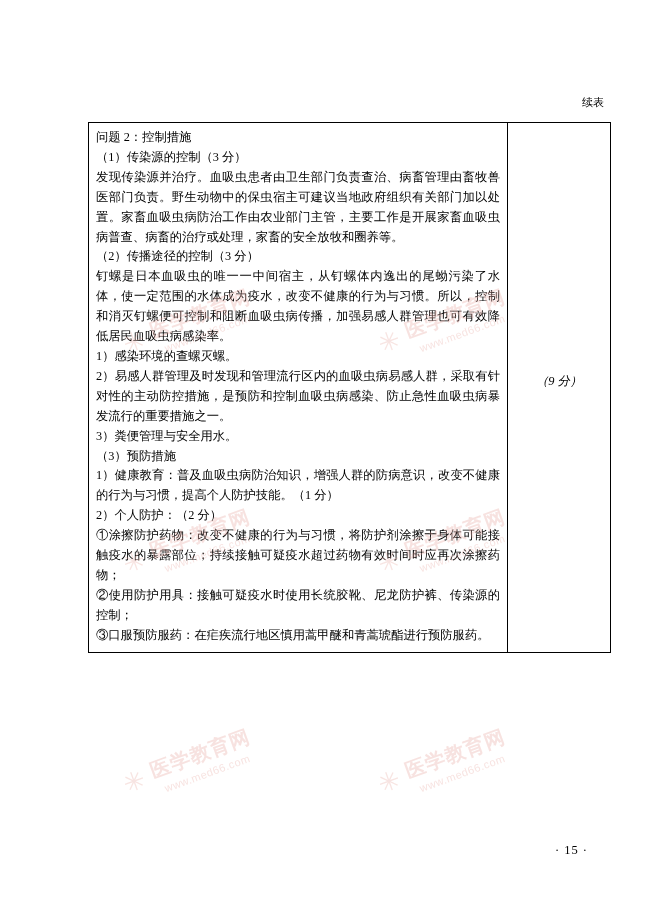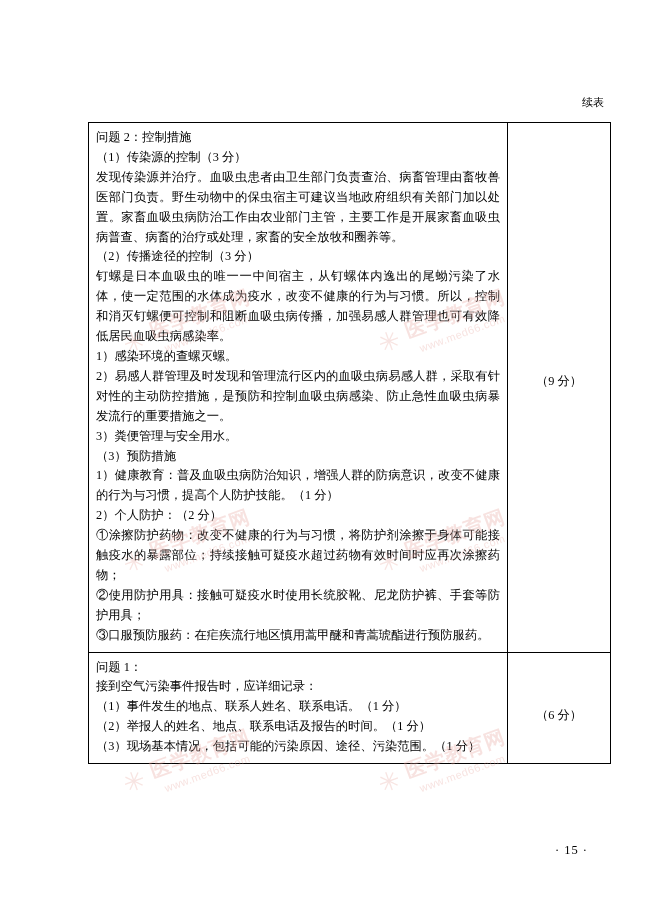--- a/index.html
+++ b/index.html
@@ -52,20 +52,21 @@
     width: 404px;
   }
   td.score {
     width: 88px;
     text-align: center;
     font-size: 12.3px;
   }
   .score-inner {
     display: block;
     padding-top: 244px;
+    font-style: italic;
   }
   .score-top {
     display: block;
     padding-top: 0px;
   }
   td.case-label {
     padding-top: 6px;
     padding-bottom: 6px;
   }
   .p {
@@ -137,37 +138,25 @@
         <p class="p">发现传染源并治疗。血吸虫患者由卫生部门负责查治、病畜管理由畜牧兽医部门负责。野生动物中的保虫宿主可建议当地政府组织有关部门加以处置。家畜血吸虫病防治工作由农业部门主管，主要工作是开展家畜血吸虫病普查、病畜的治疗或处理，家畜的安全放牧和圈养等。</p>
         <p class="p">（2）传播途径的控制（3 分）</p>
         <p class="p">钉螺是日本血吸虫的唯一一中间宿主，从钉螺体内逸出的尾蚴污染了水体，使一定范围的水体成为疫水，改变不健康的行为与习惯。所以，控制和消灭钉螺便可控制和阻断血吸虫病传播，加强易感人群管理也可有效降低居民血吸虫病感染率。</p>
         <p class="p">1）感染环境的查螺灭螺。</p>
         <p class="p">2）易感人群管理及时发现和管理流行区内的血吸虫病易感人群，采取有针对性的主动防控措施，是预防和控制血吸虫病感染、防止急性血吸虫病暴发流行的重要措施之一。</p>
         <p class="p">3）粪便管理与安全用水。</p>
         <p class="p">（3）预防措施</p>
         <p class="p">1）健康教育：普及血吸虫病防治知识，增强人群的防病意识，改变不健康的行为与习惯，提高个人防护技能。（1 分）</p>
         <p class="p">2）个人防护：（2 分）</p>
         <p class="p">①涂擦防护药物：改变不健康的行为与习惯，将防护剂涂擦于身体可能接触疫水的暴露部位；持续接触可疑疫水超过药物有效时间时应再次涂擦药物；</p>
-        <p class="p">②使用防护用具：接触可疑疫水时使用长统胶靴、尼龙防护裤、手套等防护用具；</p>
+        <p class="p">②使用防护用具：接触可疑疫水时使用长统胶靴、尼龙防护裤、传染源的控制；</p>
         <p class="p">③口服预防服药：在疟疾流行地区慎用蒿甲醚和青蒿琥酯进行预防服药。</p>
       </td>
       <td class="score">
         <span class="score-inner">（9 分）</span>
-      </td>
-    </tr>
-    <tr>
-      <td class="main">
-        <p class="p">问题 1：</p>
-        <p class="p">接到空气污染事件报告时，应详细记录：</p>
-        <p class="p">（1）事件发生的地点、联系人姓名、联系电话。（1 分）</p>
-        <p class="p">（2）举报人的姓名、地点、联系电话及报告的时间。（1 分）</p>
-        <p class="p">（3）现场基本情况，包括可能的污染原因、途径、污染范围。（1 分）</p>
-      </td>
-      <td class="score">
-        <span class="score-inner" style="padding-top:48px">（6 分）</span>
       </td>
     </tr>
   </tbody>
     </table>
 
   <div class="pagenum">· 15 ·</div>
 
   <div class="wm wm1">
     <span class="wm-star">✳</span>
     <span class="wm-text">医学教育网</span>

